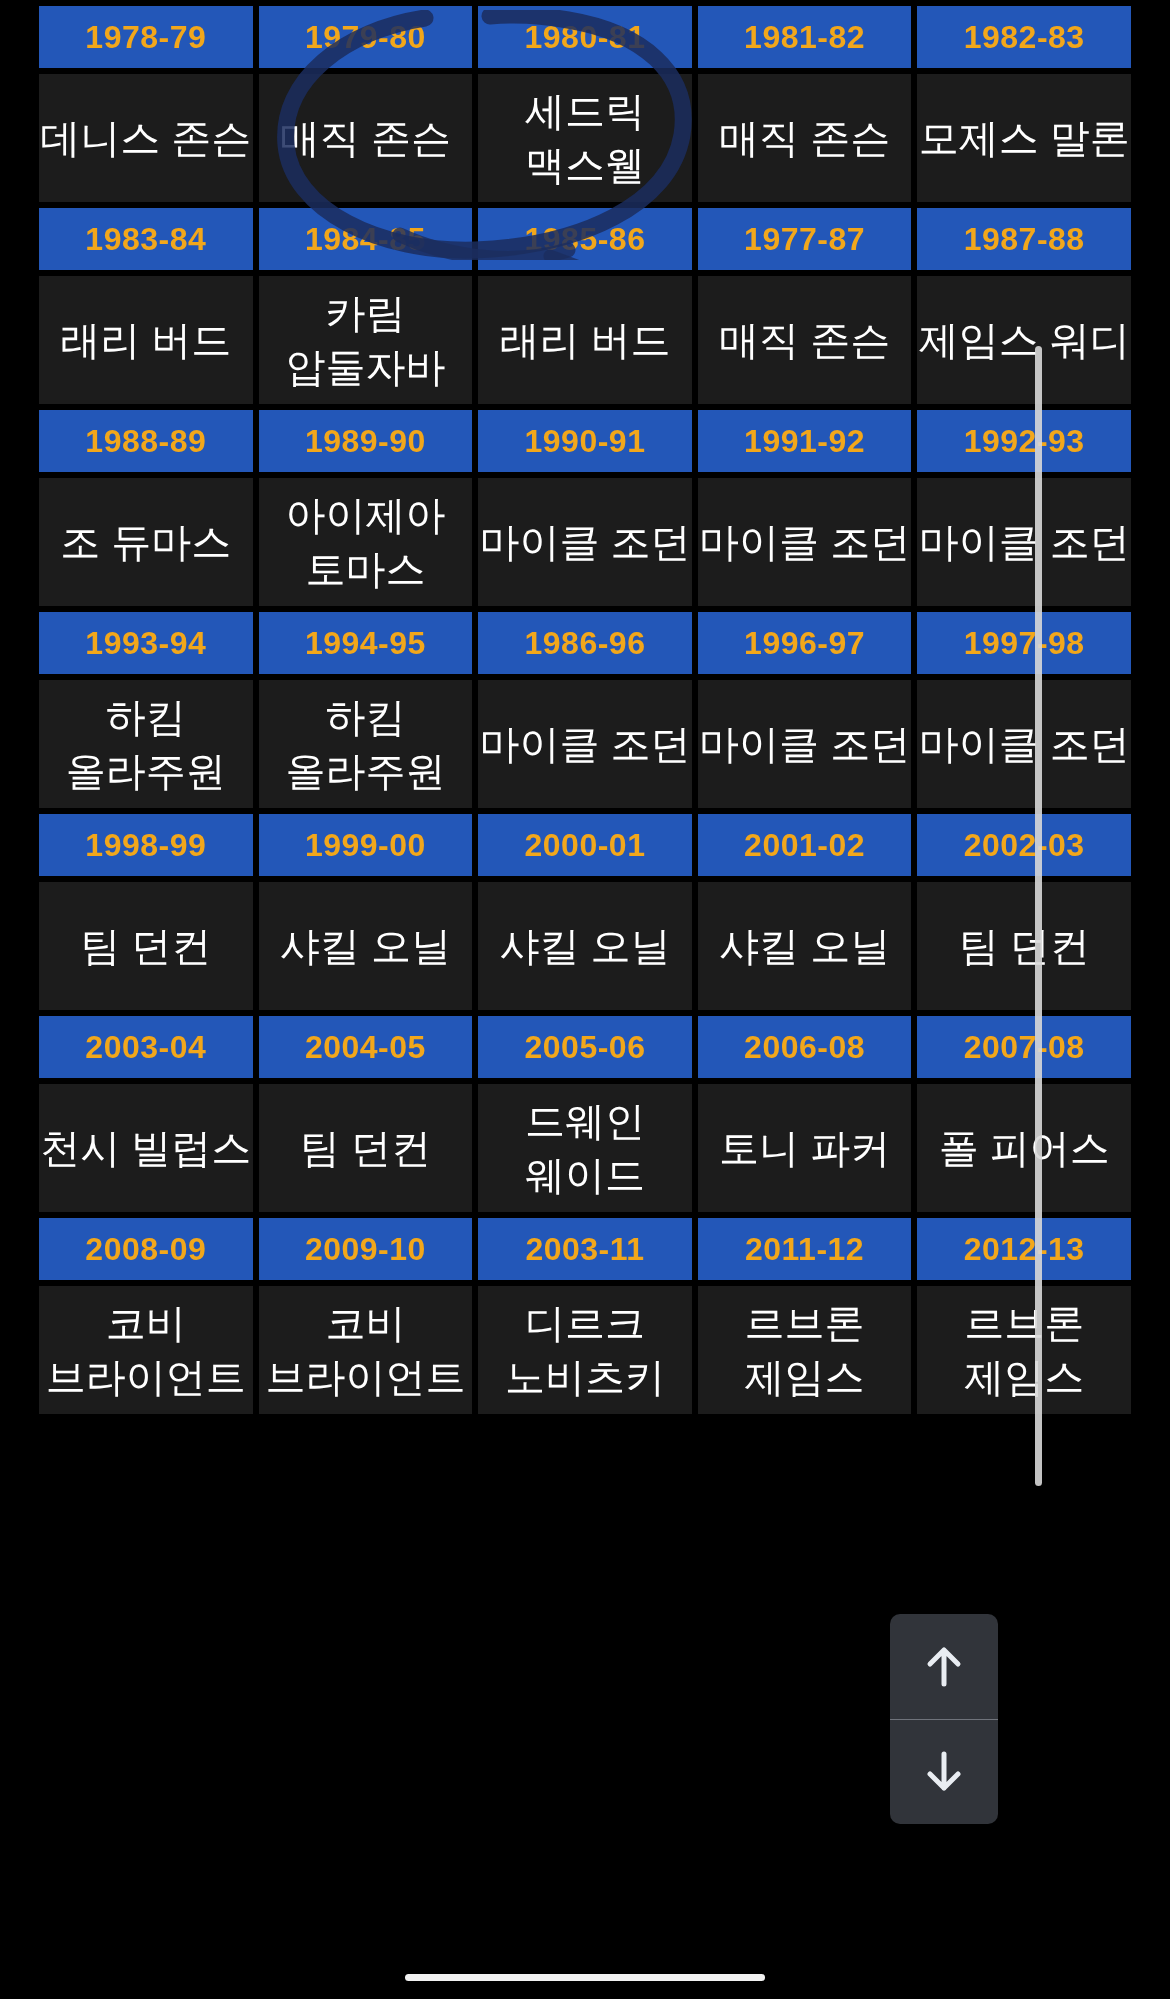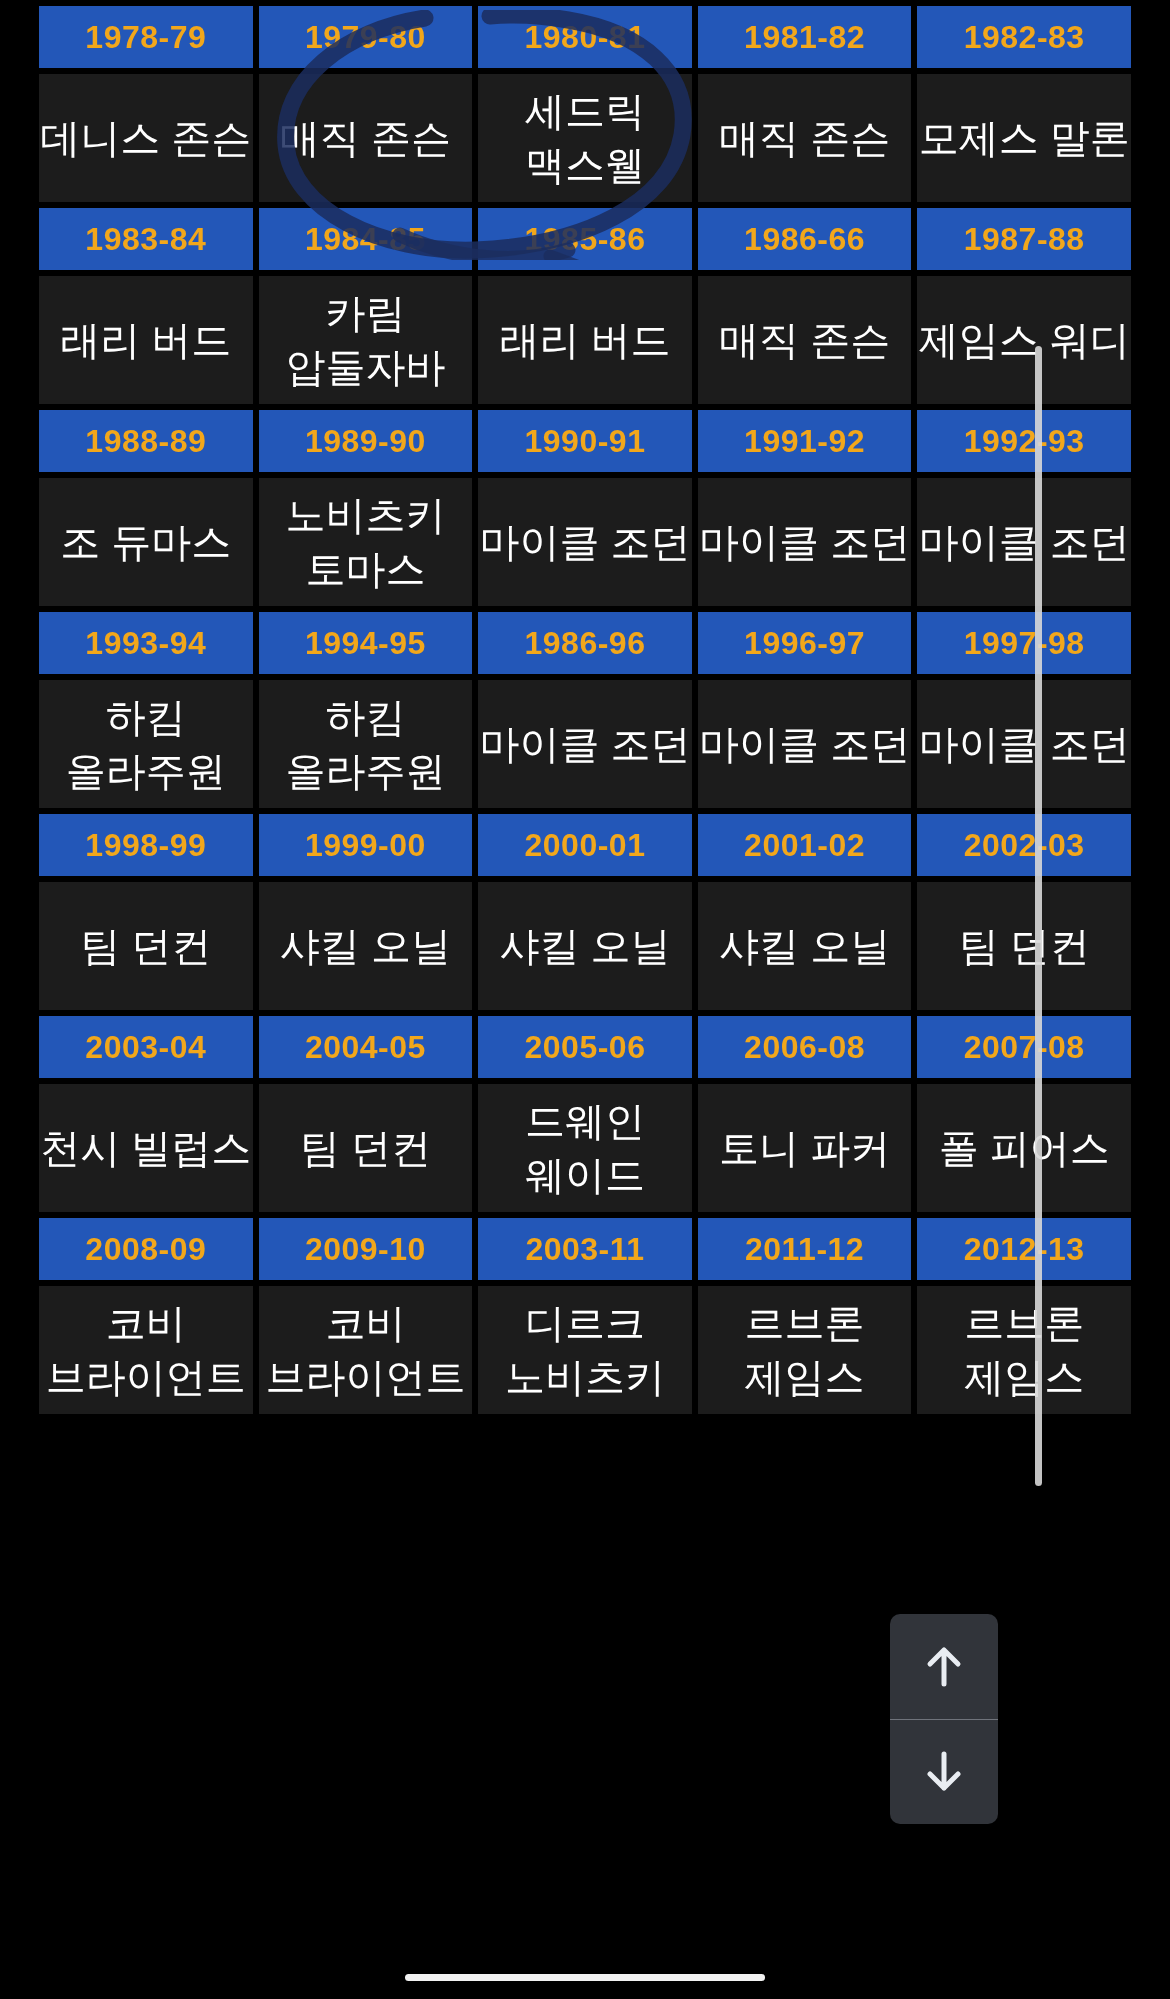--- a/index.html
+++ b/index.html
@@ -197,21 +197,21 @@
           <td>
               <span class="cell-inner">1983-84</span>
             </td>
           <td>
               <span class="cell-inner">1984-85</span>
             </td>
           <td>
               <span class="cell-inner">1985-86</span>
             </td>
           <td>
-              <span class="cell-inner">1986-66</span>
+              <span class="cell-inner">1977-87</span>
             </td>
           <td>
               <span class="cell-inner">1987-88</span>
             </td>
         </tr>
 
         <tr class="player-row">
           <td>
               <span class="cell-inner">래리 버드</span>
             </td>
@@ -245,21 +245,21 @@
           <td>
               <span class="cell-inner">1992-93</span>
             </td>
         </tr>
 
         <tr class="player-row">
           <td>
               <span class="cell-inner">조 듀마스</span>
             </td>
           <td>
-              <span class="cell-inner">노비츠키 토마스</span>
+              <span class="cell-inner">아이제아 토마스</span>
             </td>
           <td>
               <span class="cell-inner">마이클 조던</span>
             </td>
           <td>
               <span class="cell-inner">마이클 조던</span>
             </td>
           <td>
               <span class="cell-inner">마이클 조던</span>
             </td>

